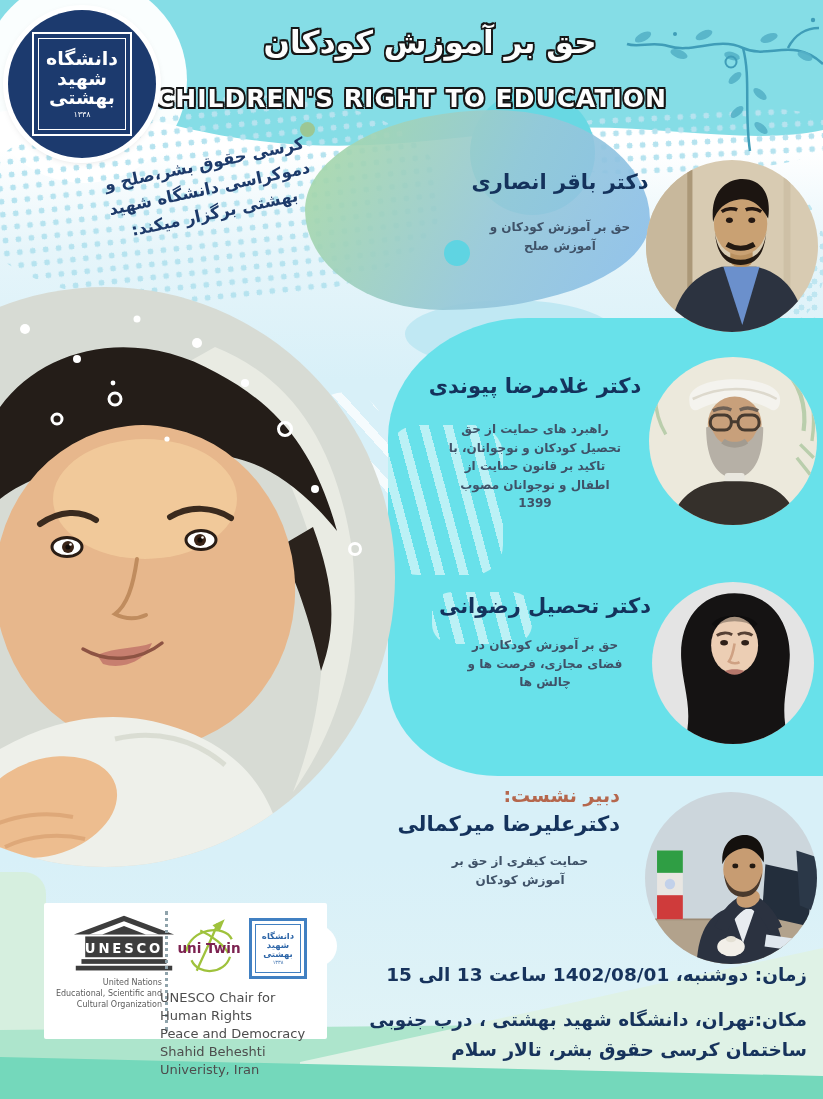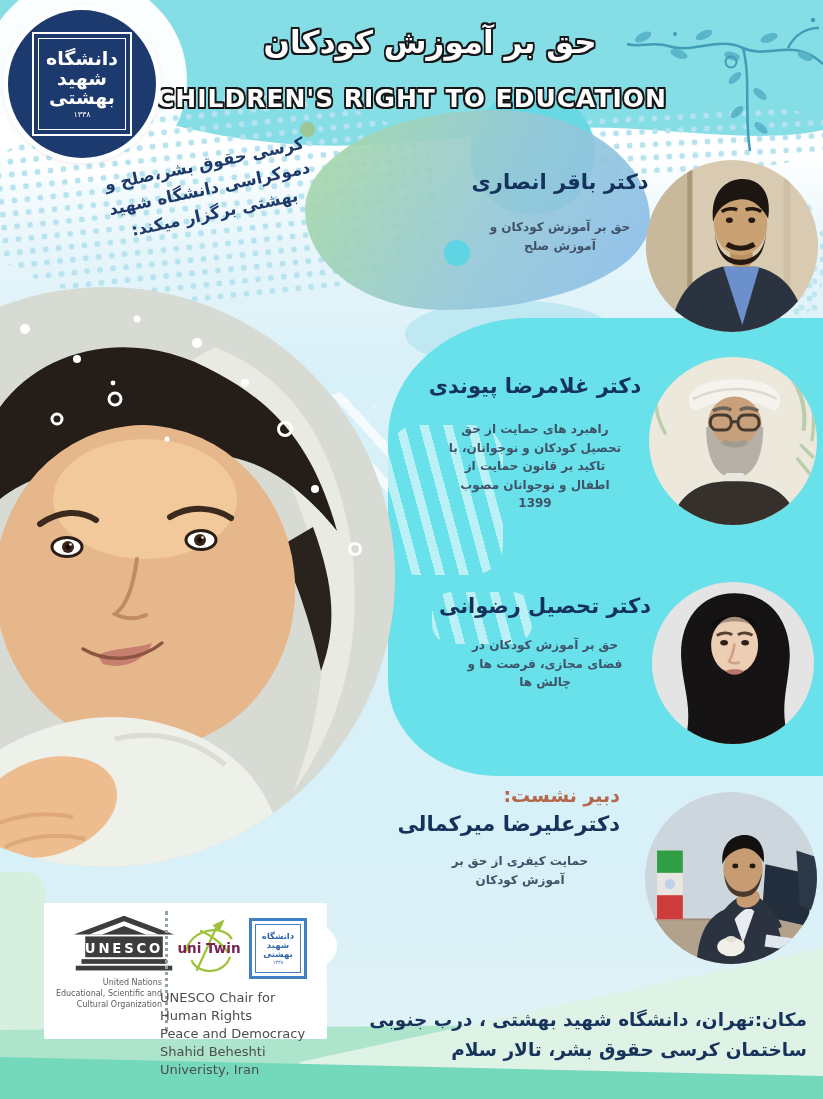--- a/index.html
+++ b/index.html
@@ -331,16 +331,17 @@
         <span class="l">شهید</span>
         <span class="l">بهشتی</span>
         <span class="y">۱۳۳۸</span>
       </div>
     </div>
     <div class="chaircap">UNESCO Chair for Human Rights
 Peace and Democracy
 Shahid Beheshti Univeristy, Iran</div>
   </div>
 
+  <div class="abs sched time-line">زمان: دوشنبه، 1402/08/01 ساعت 13 الی 15</div>
   <div class="abs sched loc-lines">مکان:تهران، دانشگاه شهید بهشتی ، درب جنوبی
 ساختمان کرسی حقوق بشر، تالار سلام</div>
 
 </div>
 
 </body></html>

